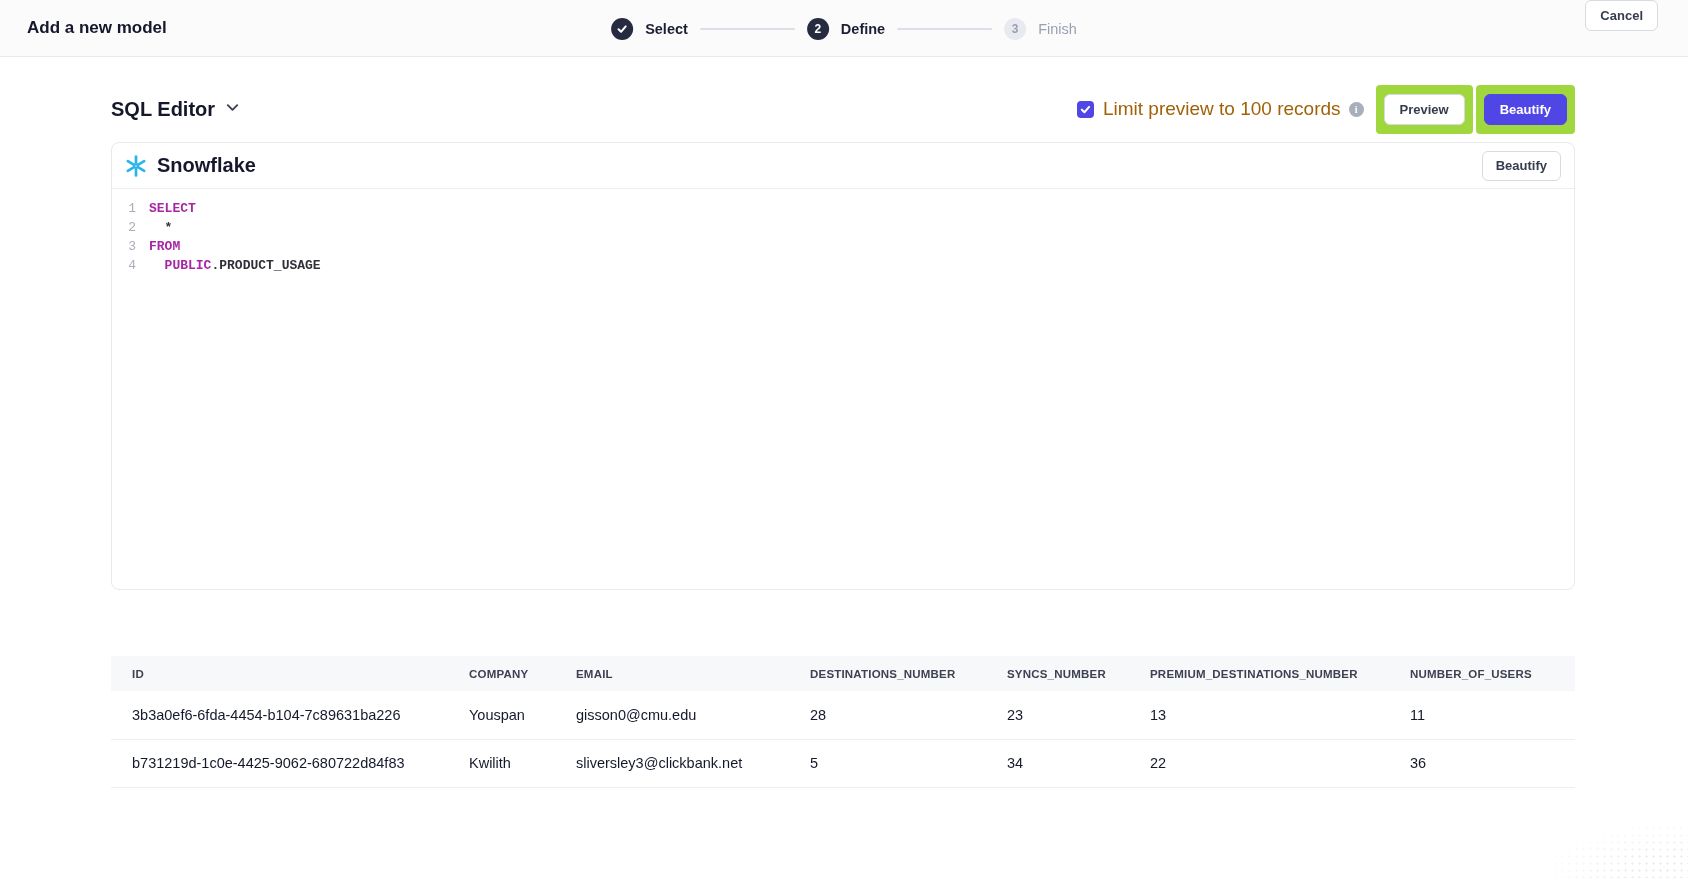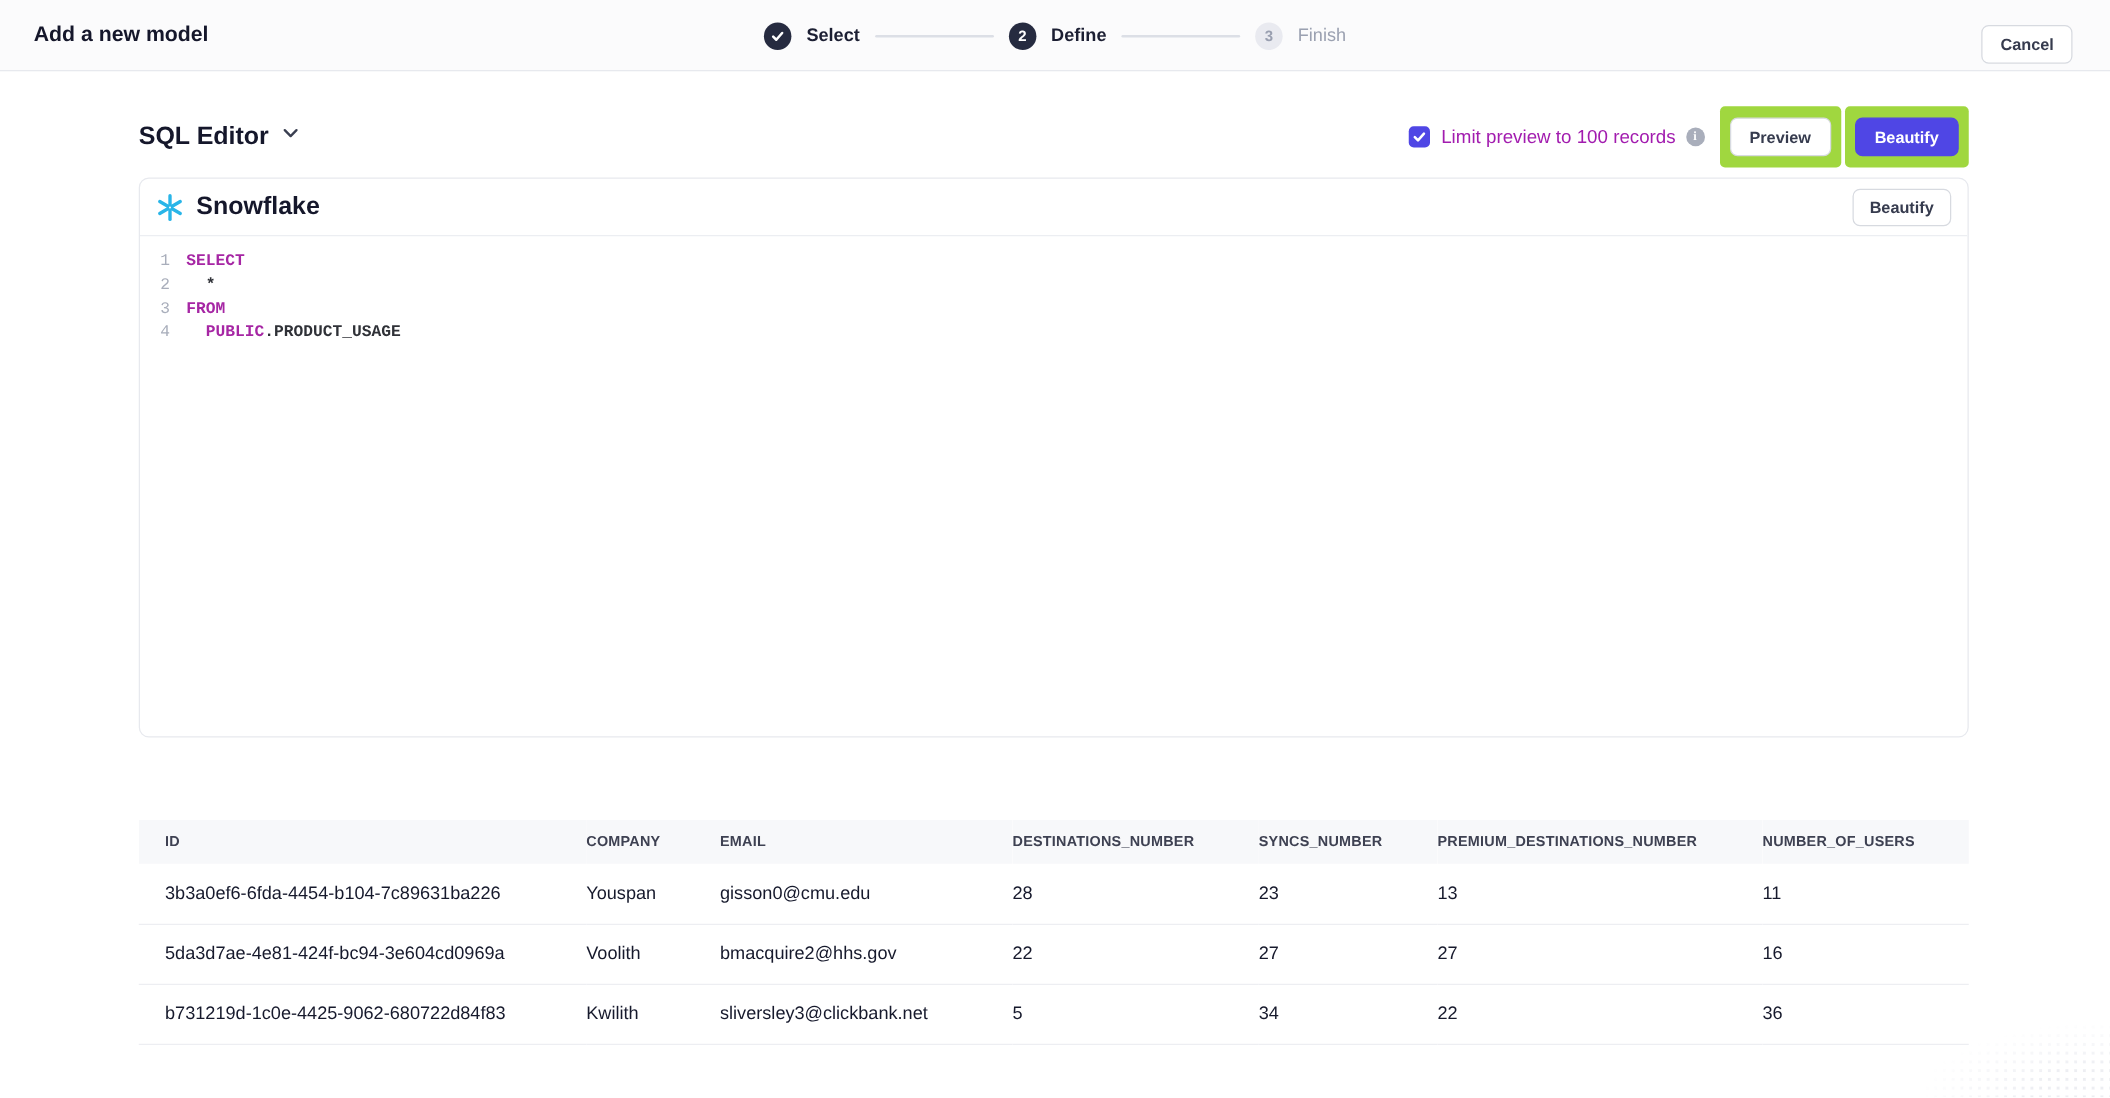--- a/index.html
+++ b/index.html
@@ -17,34 +17,34 @@
     align-items:center; justify-content:center; font-size:12px; font-weight:700; }
   .step.done .step-circle, .step.active .step-circle { background:#262b40; color:#fff; }
   .step.upcoming .step-circle { background:#e9eaf0; color:#999fb0; }
   .step-label { font-size:14.5px; font-weight:600; color:#1c1f33; }
   .step.upcoming .step-label { color:#9ba1b1; font-weight:500; }
   .step-line { width:95px; height:2px; background:#dcdfe6; border-radius:1px; }
   .btn { display:inline-flex; align-items:center; justify-content:center;
     background:#fff; border:1px solid #d7dae0; border-radius:6px;
     font-size:13px; font-weight:600; color:#363b4e; cursor:pointer;
     font-family:"Liberation Sans", sans-serif; }
-  .cancel-btn { position:absolute; right:30px; top:20px; height:31px; padding:0 14px; }
+  .cancel-btn { position:absolute; right:30px; top:0; height:31px; padding:0 14px; }
 
   
   main { position:relative; padding:0 113px 0 111px; }
 
   .toolbar-row { margin-top:27px; height:50px; display:flex;
     align-items:center; justify-content:space-between; }
   .editor-select { display:flex; align-items:center; gap:10px; cursor:pointer;text-align:right; }
   .editor-select-label { font-size:20px; font-weight:600; color:#15172b; }
   .right-controls { display:flex; align-items:center; }
   .limit-check { display:flex; align-items:center; gap:9px; cursor:pointer; }
   .checkbox { width:17px; height:17px; border-radius:4px; background:var(--accent,#4f46e5);
     display:flex; align-items:center; justify-content:center; }
-  .limit-label { font-size:15px; color:#a21caf; }
+  .limit-label { font-size:19px; color:#a16207; }
   .info-icon { width:15px; height:15px; border-radius:50%; background:#a9aebb; color:#fff;
     font-size:10px; font-weight:700; display:flex; align-items:center; justify-content:center;
     margin:0 12px 0 8px; font-family:"Liberation Serif", serif; }
   .hl-wrap { background:var(--green,#a0d73f); padding:9px 8px; }
   .hl-wrap.left { border-radius:4px; margin-right:3px; }
   .hl-wrap.right { border-radius:4px; }
   .preview-btn { height:31px; padding:12px 15px; background:#fff; }
   .continue-btn { height:31px; padding:0 15px; background:var(--accent,#4f46e5);
     border:1px solid var(--accent,#4f46e5); color:#fff; }
 
@@ -184,29 +184,20 @@
         <tr>
           <td>3b3a0ef6-6fda-4454-b104-7c89631ba226</td>
           <td>Youspan</td>
           <td>gisson0@cmu.edu</td>
           <td>28</td>
           <td>23</td>
           <td>13</td>
           <td>11</td>
         </tr>
         <tr>
-          <td>5da3d7ae-4e81-424f-bc94-3e604cd0969a</td>
-          <td>Voolith</td>
-          <td>bmacquire2@hhs.gov</td>
-          <td>22</td>
-          <td>27</td>
-          <td>27</td>
-          <td>16</td>
-        </tr>
-        <tr>
           <td>b731219d-1c0e-4425-9062-680722d84f83</td>
           <td>Kwilith</td>
           <td>sliversley3@clickbank.net</td>
           <td>5</td>
           <td>34</td>
           <td>22</td>
           <td>36</td>
         </tr>
       </tbody>
   </table>

